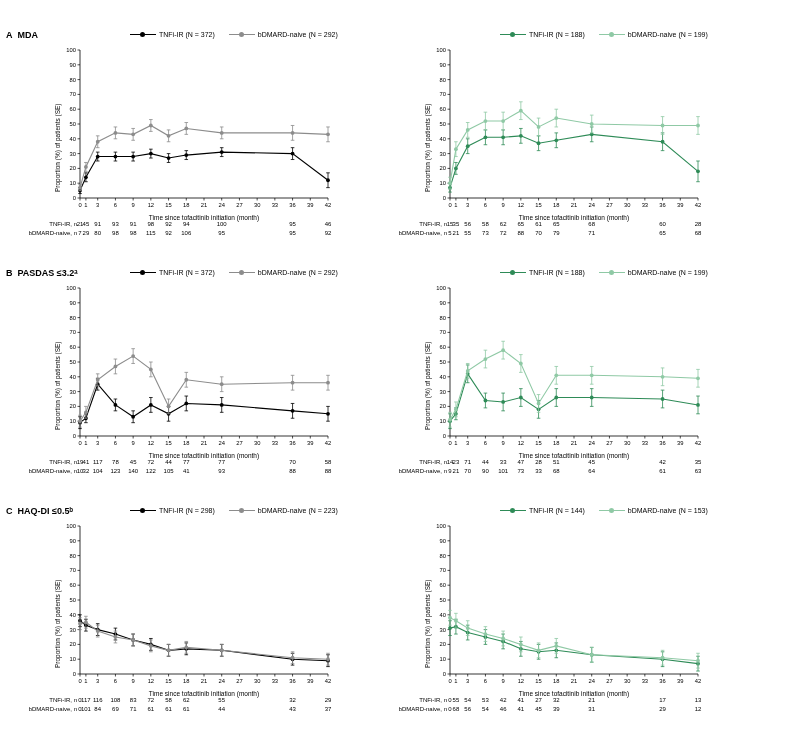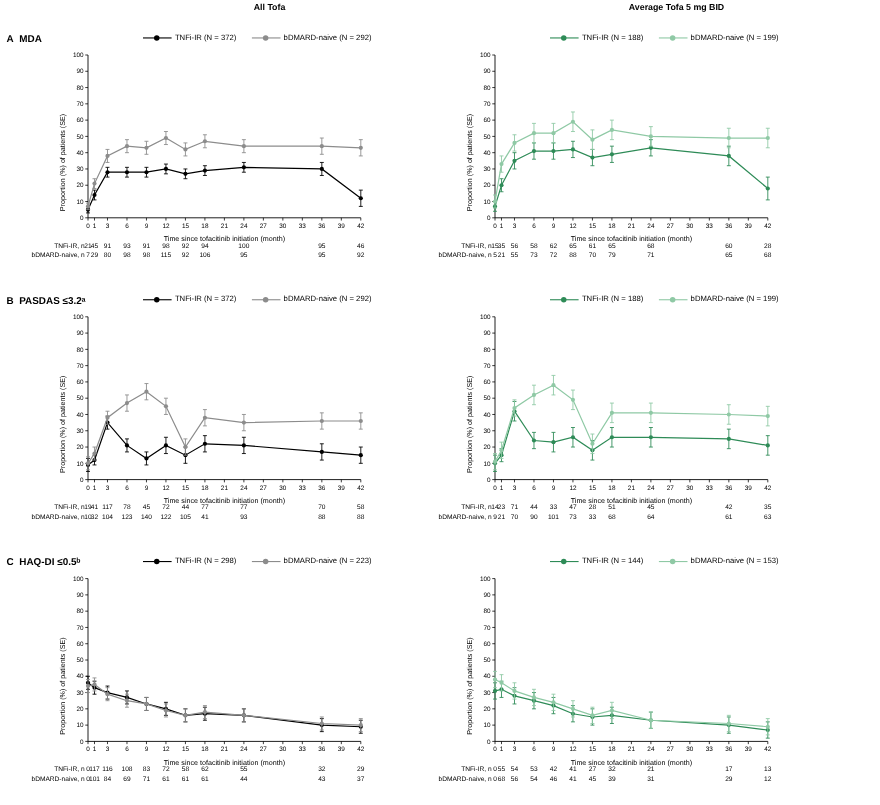--- a/index.html
+++ b/index.html
@@ -81,22 +81,20 @@
     position: absolute; top: 0;
     text-align: center;
     transform: translateX(-50%);
     white-space: nowrap;
   }
 </style>
 </head>
 <body>
 
 <div id="page">
-  <div class="col-header" id="hdr-left">All Tofa</div>
-  <div class="col-header" id="hdr-right">Average Tofa 5 mg BID</div>
   <div id="panels">
       <div class="panel-label" style="left: 6px; top: 30px;"><span class="letter">A</span><span>MDA</span></div>
       <div class="legend" style="left: 130px; top: 31px;">
         <div class="entry">
           <span class="swatch">
             <span class="ln" style="background: rgb(0, 0, 0);"></span>
             <span class="mk" style="background: rgb(0, 0, 0);"></span>
           </span>
           <span>TNFi-IR (N = 372)</span>
         </div>

